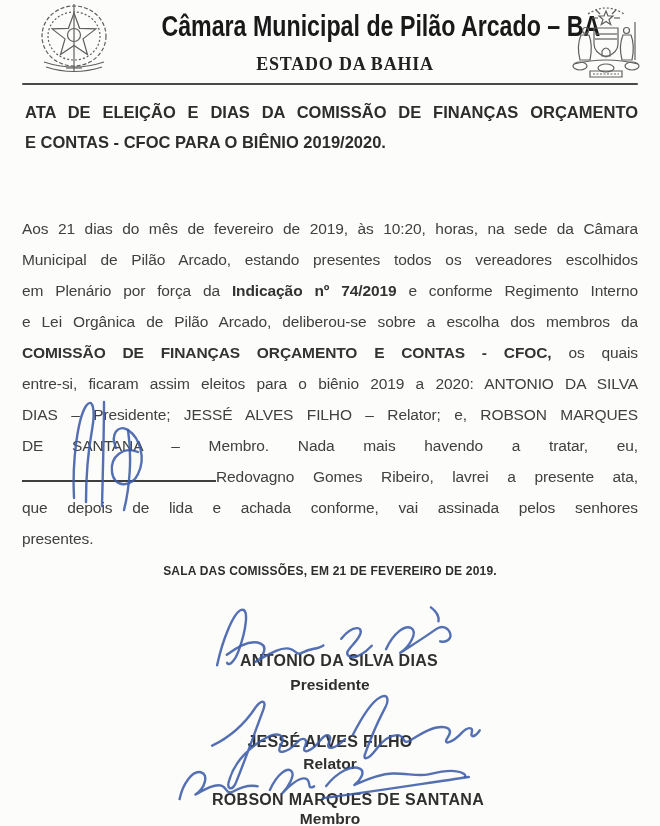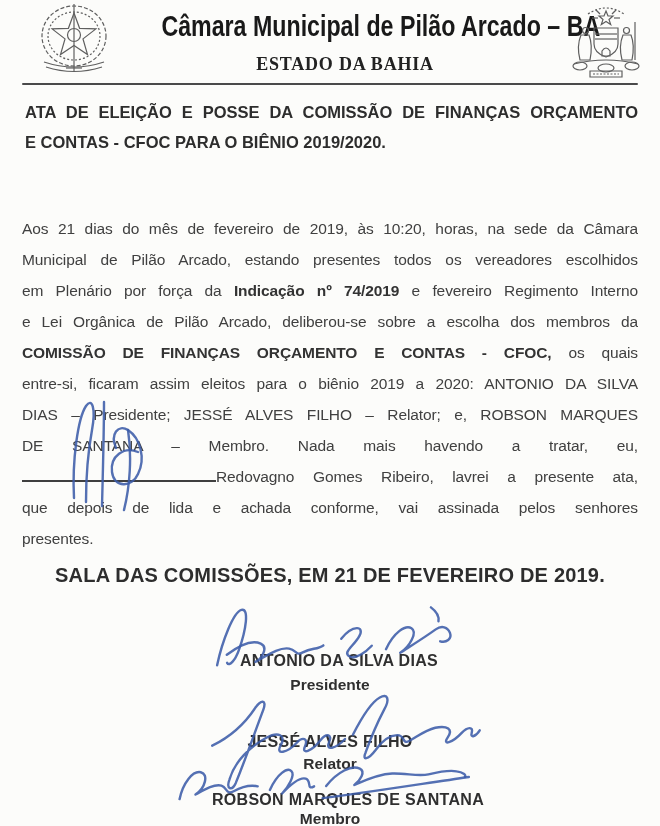--- a/index.html
+++ b/index.html
@@ -45,21 +45,21 @@
   .bline{text-align:justify; text-align-last:justify; height:31px; overflow:hidden;}
   .bline.last{text-align:left; text-align-last:auto;}
   .b{font-weight:bold; color:#333;}
   .sigline{
     display:inline-block; width:194px; height:2px;
     border-bottom:2px solid #3f3f3f; vertical-align:baseline;
   }
   
   #dateline{
     position:absolute; left:0; top:564px; width:660px; text-align:center;
-    font-size:20px; font-weight:bold; color:#2d2d2d; letter-spacing:0.2px;
+    font-size:12px; font-weight:bold; color:#2d2d2d; letter-spacing:0.2px;
   }
   
   .sig-name,.sig-role{
     position:absolute; left:0; width:660px; text-align:center;
     font-weight:bold; color:#2f2f2f; z-index:2;
   }
   .sig-name{font-size:16px; letter-spacing:0.3px;}
   .sig-role{font-size:15.5px;}
   #name1{top:652px;padding-left:9px;} #role1{top:676px;}
   #name2{top:733px;} #role2{top:755px;}
@@ -117,28 +117,28 @@
       <ellipse cx="42" cy="64" rx="8" ry="4"></ellipse>
       <ellipse cx="68" cy="62" rx="7" ry="4"></ellipse>
       <path d="M26,67 h32 v6 h-32 z"></path>
       <line x1="29" y1="70" x2="55" y2="70" stroke-dasharray="2 1.5"></line>
     </svg>
 
     <div id="header-rule"></div>
   </div>
 
   <div id="doc-title">
-    <div class="tl1">ATA DE ELEIÇÃO E POSSE DA COMISSÃO DE FINANÇAS ORÇAMENTO</div>
+    <div class="tl1">ATA DE ELEIÇÃO E DIAS DA COMISSÃO DE FINANÇAS ORÇAMENTO</div>
     <div class="tl2">E CONTAS - CFOC PARA O BIÊNIO 2019/2020.</div>
   </div>
 
   <div id="body-text">
     <div class="bline"><span>Aos 21 dias do mês de fevereiro de 2019, às 10:20, horas, na sede da Câmara</span></div>
     <div class="bline"><span>Municipal de Pilão Arcado, estando presentes todos os vereadores escolhidos</span></div>
-    <div class="bline"><span>em Plenário por força da </span><span class="b">Indicação nº 74/2019</span><span> e fevereiro Regimento Interno</span></div>
+    <div class="bline"><span>em Plenário por força da </span><span class="b">Indicação nº 74/2019</span><span> e conforme Regimento Interno</span></div>
     <div class="bline"><span>e Lei Orgânica de Pilão Arcado, deliberou-se sobre a escolha dos membros da</span></div>
     <div class="bline"><span class="b">COMISSÃO DE FINANÇAS ORÇAMENTO E CONTAS - CFOC,</span><span> os quais</span></div>
     <div class="bline"><span>entre-si, ficaram assim eleitos para o biênio 2019 a 2020: ANTONIO DA SILVA</span></div>
     <div class="bline"><span>DIAS – Presidente; JESSÉ ALVES FILHO – Relator; e, ROBSON MARQUES</span></div>
     <div class="bline"><span>DE SANTANA – Membro. Nada mais havendo a tratar, eu,</span></div>
     <div class="bline"><span class="sigline"></span><span>Redovagno Gomes Ribeiro, lavrei a presente ata,</span></div>
     <div class="bline"><span>que depois de lida e achada conforme, vai assinada pelos senhores</span></div>
     <div class="bline last"><span>presentes.</span></div>
   </div>
 

